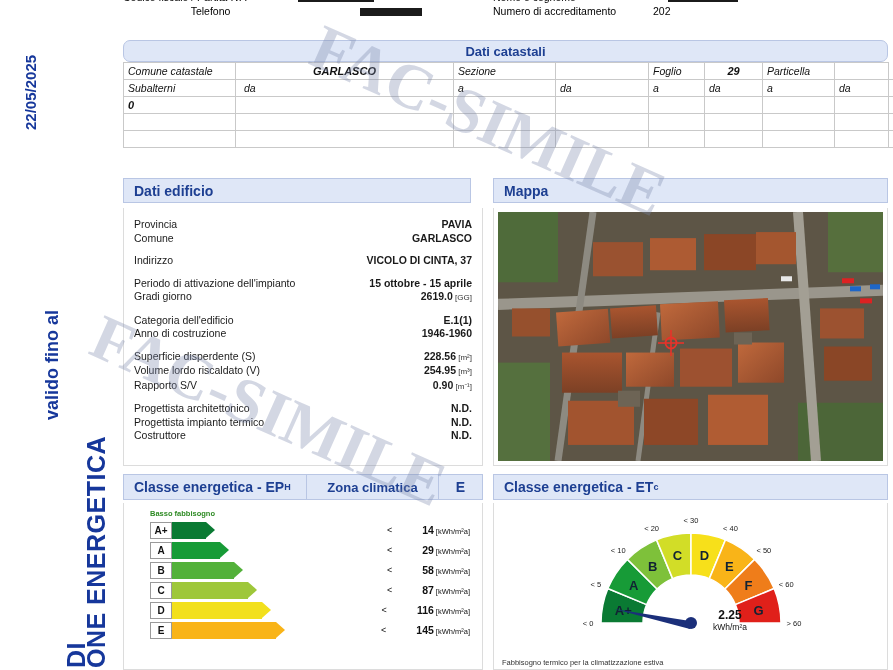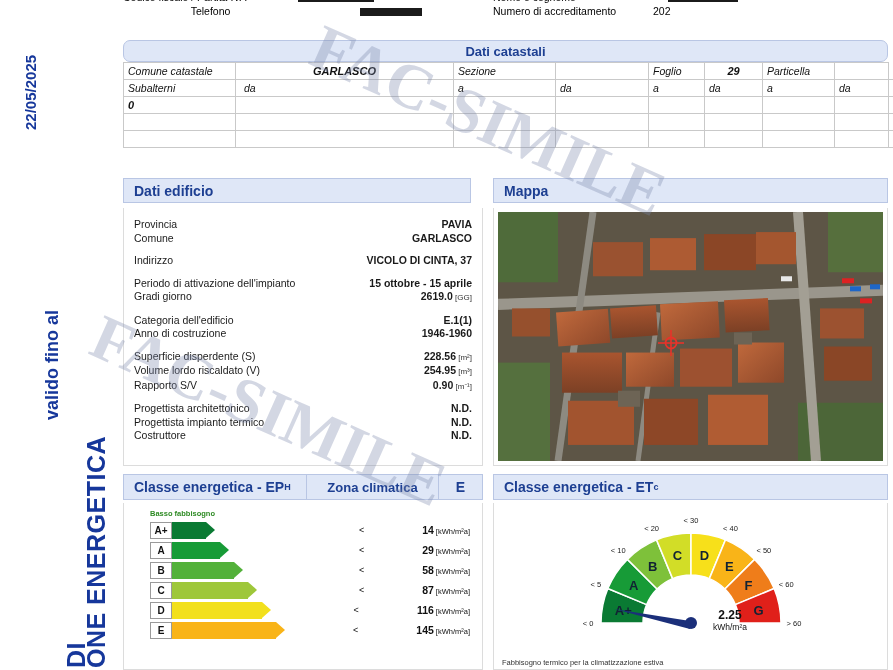--- a/index.html
+++ b/index.html
@@ -103,21 +103,21 @@
     font-size:10px; font-weight:bold; display:flex; align-items:center; justify-content:center;
     color:#111; z-index:2;
   }
   .arrow { height:17px; position:relative; display:flex; align-items:center; }
   .arrow:after {
     content:""; position:absolute; right:-9px; top:0;
     border-top:8.5px solid transparent; border-bottom:8.5px solid transparent;
     border-left:9px solid var(--c);
   }
   .valwrap { margin-left:auto; display:flex; align-items:baseline; gap:2px; padding-right:12px;}
-  .valnum { font-size:10.5px; font-weight:bold; color:#111;margin-left:28px; }
+  .valnum { font-size:10.5px; font-weight:bold; color:#111; }
   .valunit { font-size:7.5px; color:#111; }
   .lt { font-size:9px; color:#111; margin-right:30px; }
 
   
   .etcbody { position:absolute; left:375px; top:503px; width:395px; height:167px; border:1px solid #dcdcdc; border-top:none; }
   .gauge { position:absolute; left:0; top:0; width:395px; height:140px; }
   .etcfoot { position:absolute; left:8px; bottom:2px; font-size:7.5px; color:#333; }
 
   
   .wm {

